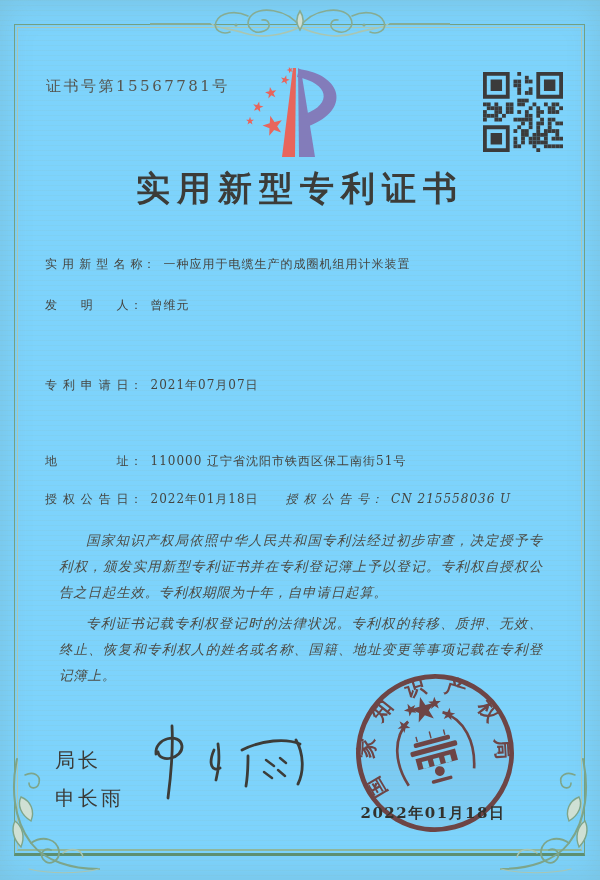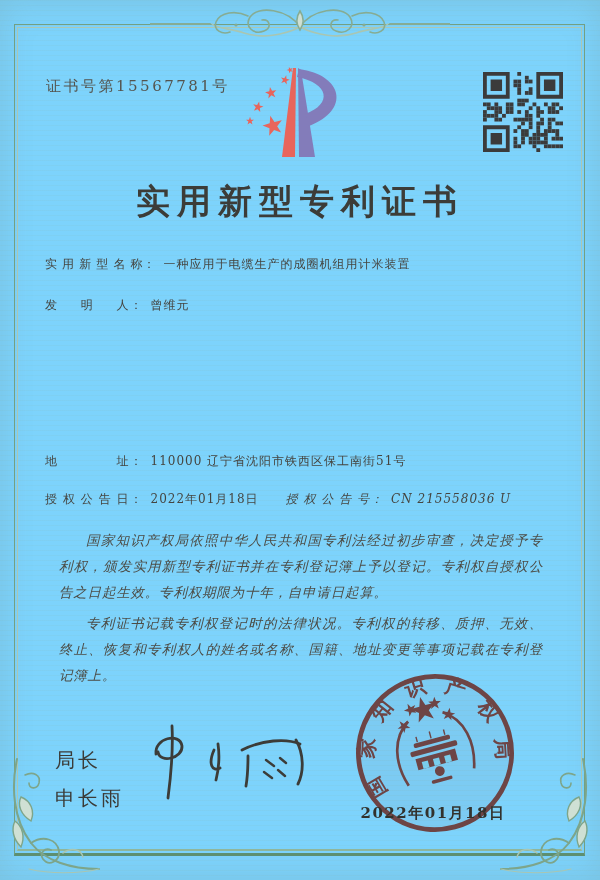--- a/index.html
+++ b/index.html
@@ -13,21 +13,21 @@
   .page::before{
     content:"";position:absolute;inset:0;pointer-events:none;
     background:repeating-linear-gradient(180deg,rgba(140,175,145,.09) 0 1px,transparent 1px 5px);
   }
   .frame{position:absolute;left:14px;top:24px;width:569px;height:828px;
     border:1.5px solid #73a083;border-bottom:3px solid #5d8f70;}
   .frame-inner{position:absolute;inset:2px;border:1px solid #abc7b4;border-bottom:2px solid #8fb69c;}
   .cert-no{position:absolute;left:46px;top:77px;font-size:15px;letter-spacing:2.5px;color:#54544e;}
   .logo{position:absolute;left:245px;top:64px;width:115px;height:100px;}
   .qr{position:absolute;left:483px;top:72px;width:80px;height:80px;}
-  .title{position:absolute;left:0;top:179px;width:100%;text-align:center;
+  .title{position:absolute;left:0;top:166px;width:100%;text-align:center;
     font-size:34px;font-weight:600;letter-spacing:7px;color:#3c3c38;}
   .row{position:absolute;left:45px;right:36px;font-size:12px;letter-spacing:.5px;color:#454540;white-space:nowrap;}
   .label{display:inline-block;width:84px;text-align:justify;text-align-last:justify;vertical-align:top;}
   .colon{display:inline-block;margin:0 8px 0 1px;}
   .val{letter-spacing:1px;}
   .pair2{margin-left:27px;font-style:italic;}
   .paras{position:absolute;left:47px;top:528px;width:508px;
     font-size:13.5px;font-style:italic;line-height:1.92;letter-spacing:.8px;
     color:#4c4c46;text-align:justify;}
   .paras p{margin:0 12px 5px;text-indent:2em;}
@@ -252,20 +252,23 @@
   </div>
 
   <div class="title">实用新型专利证书</div>
 
   <div class="row" style="top:256px">
     <span class="label" style="width:98px">实用新型名称</span><span class="colon" style="margin-left:0">：</span><span class="val">一种应用于电缆生产的成圈机组用计米装置</span>
   </div>
   <div class="row" style="top:297px">
     <span class="label">发明人</span><span class="colon">：</span><span class="val">曾维元</span>
   </div>
+  <div class="row" style="top:377px">
+    <span class="label">专利申请日</span><span class="colon">：</span><span class="val">2021年07月07日</span>
+  </div>
   <div class="row" style="top:453px">
     <span class="label">地址</span><span class="colon">：</span><span class="val">110000 辽宁省沈阳市铁西区保工南街51号</span>
   </div>
   <div class="row" style="top:491px">
     <span class="label">授权公告日</span><span class="colon">：</span><span class="val">2022年01月18日</span><span class="pair2"><span class="label">授权公告号</span><span class="colon">：</span><span class="val">CN 215558036 U</span></span>
   </div>
 
   <div class="paras">
     <p>国家知识产权局依照中华人民共和国专利法经过初步审查，决定授予专利权，颁发实用新型专利证书并在专利登记簿上予以登记。专利权自授权公告之日起生效。专利权期限为十年，自申请日起算。</p>
     <p>专利证书记载专利权登记时的法律状况。专利权的转移、质押、无效、终止、恢复和专利权人的姓名或名称、国籍、地址变更等事项记载在专利登记簿上。</p>

